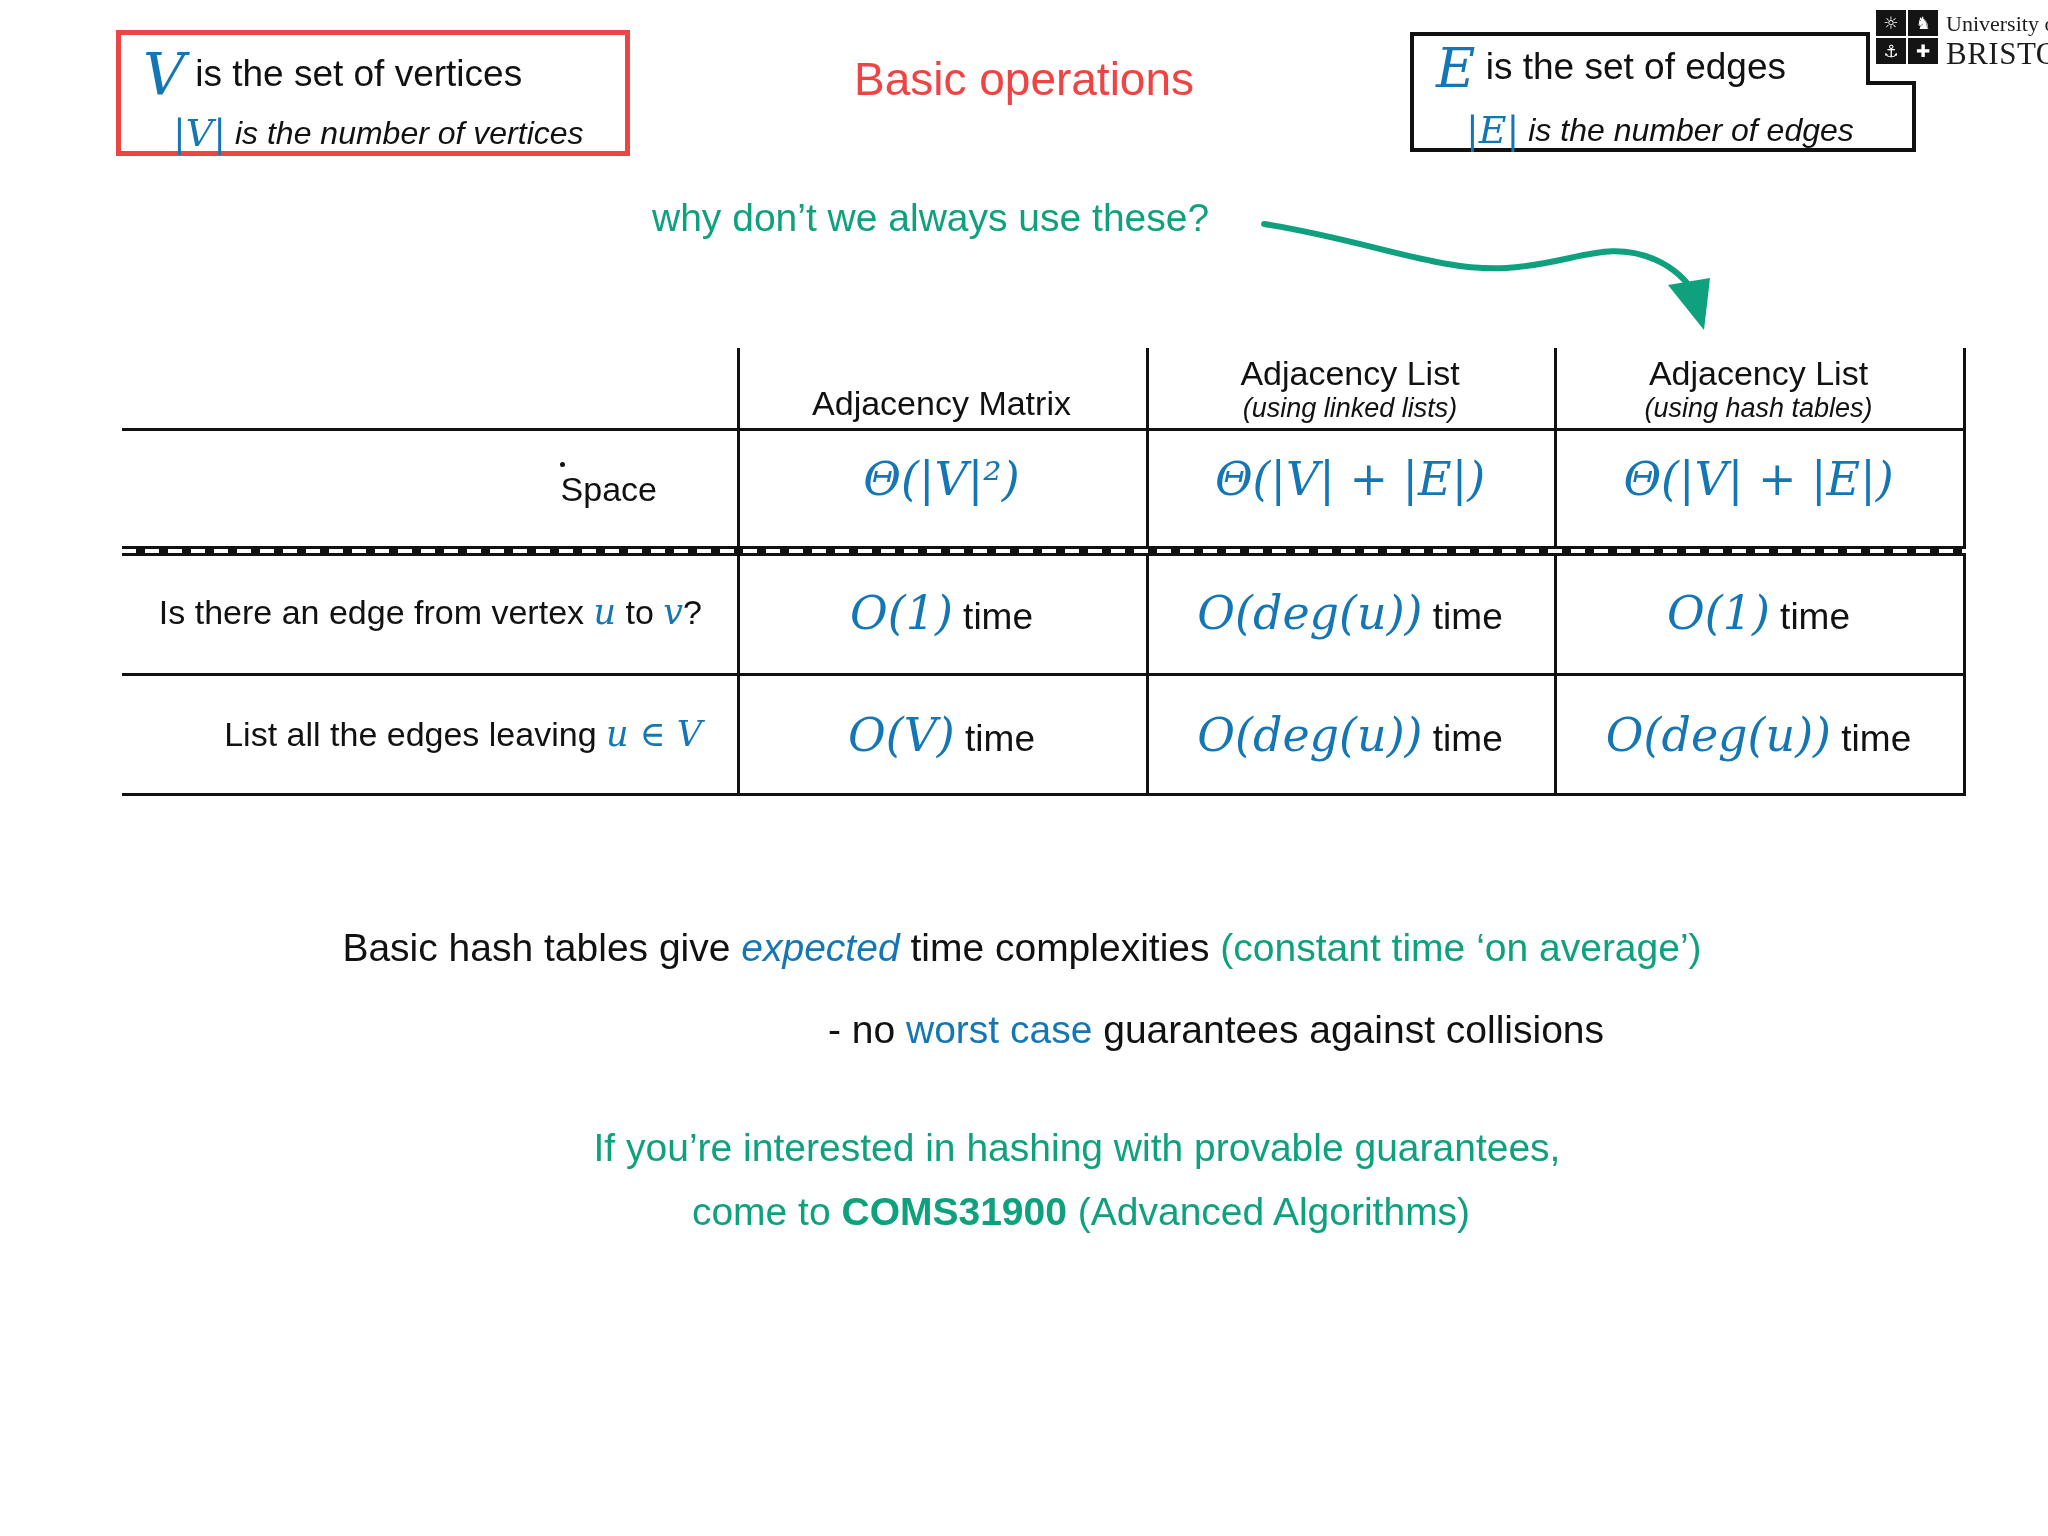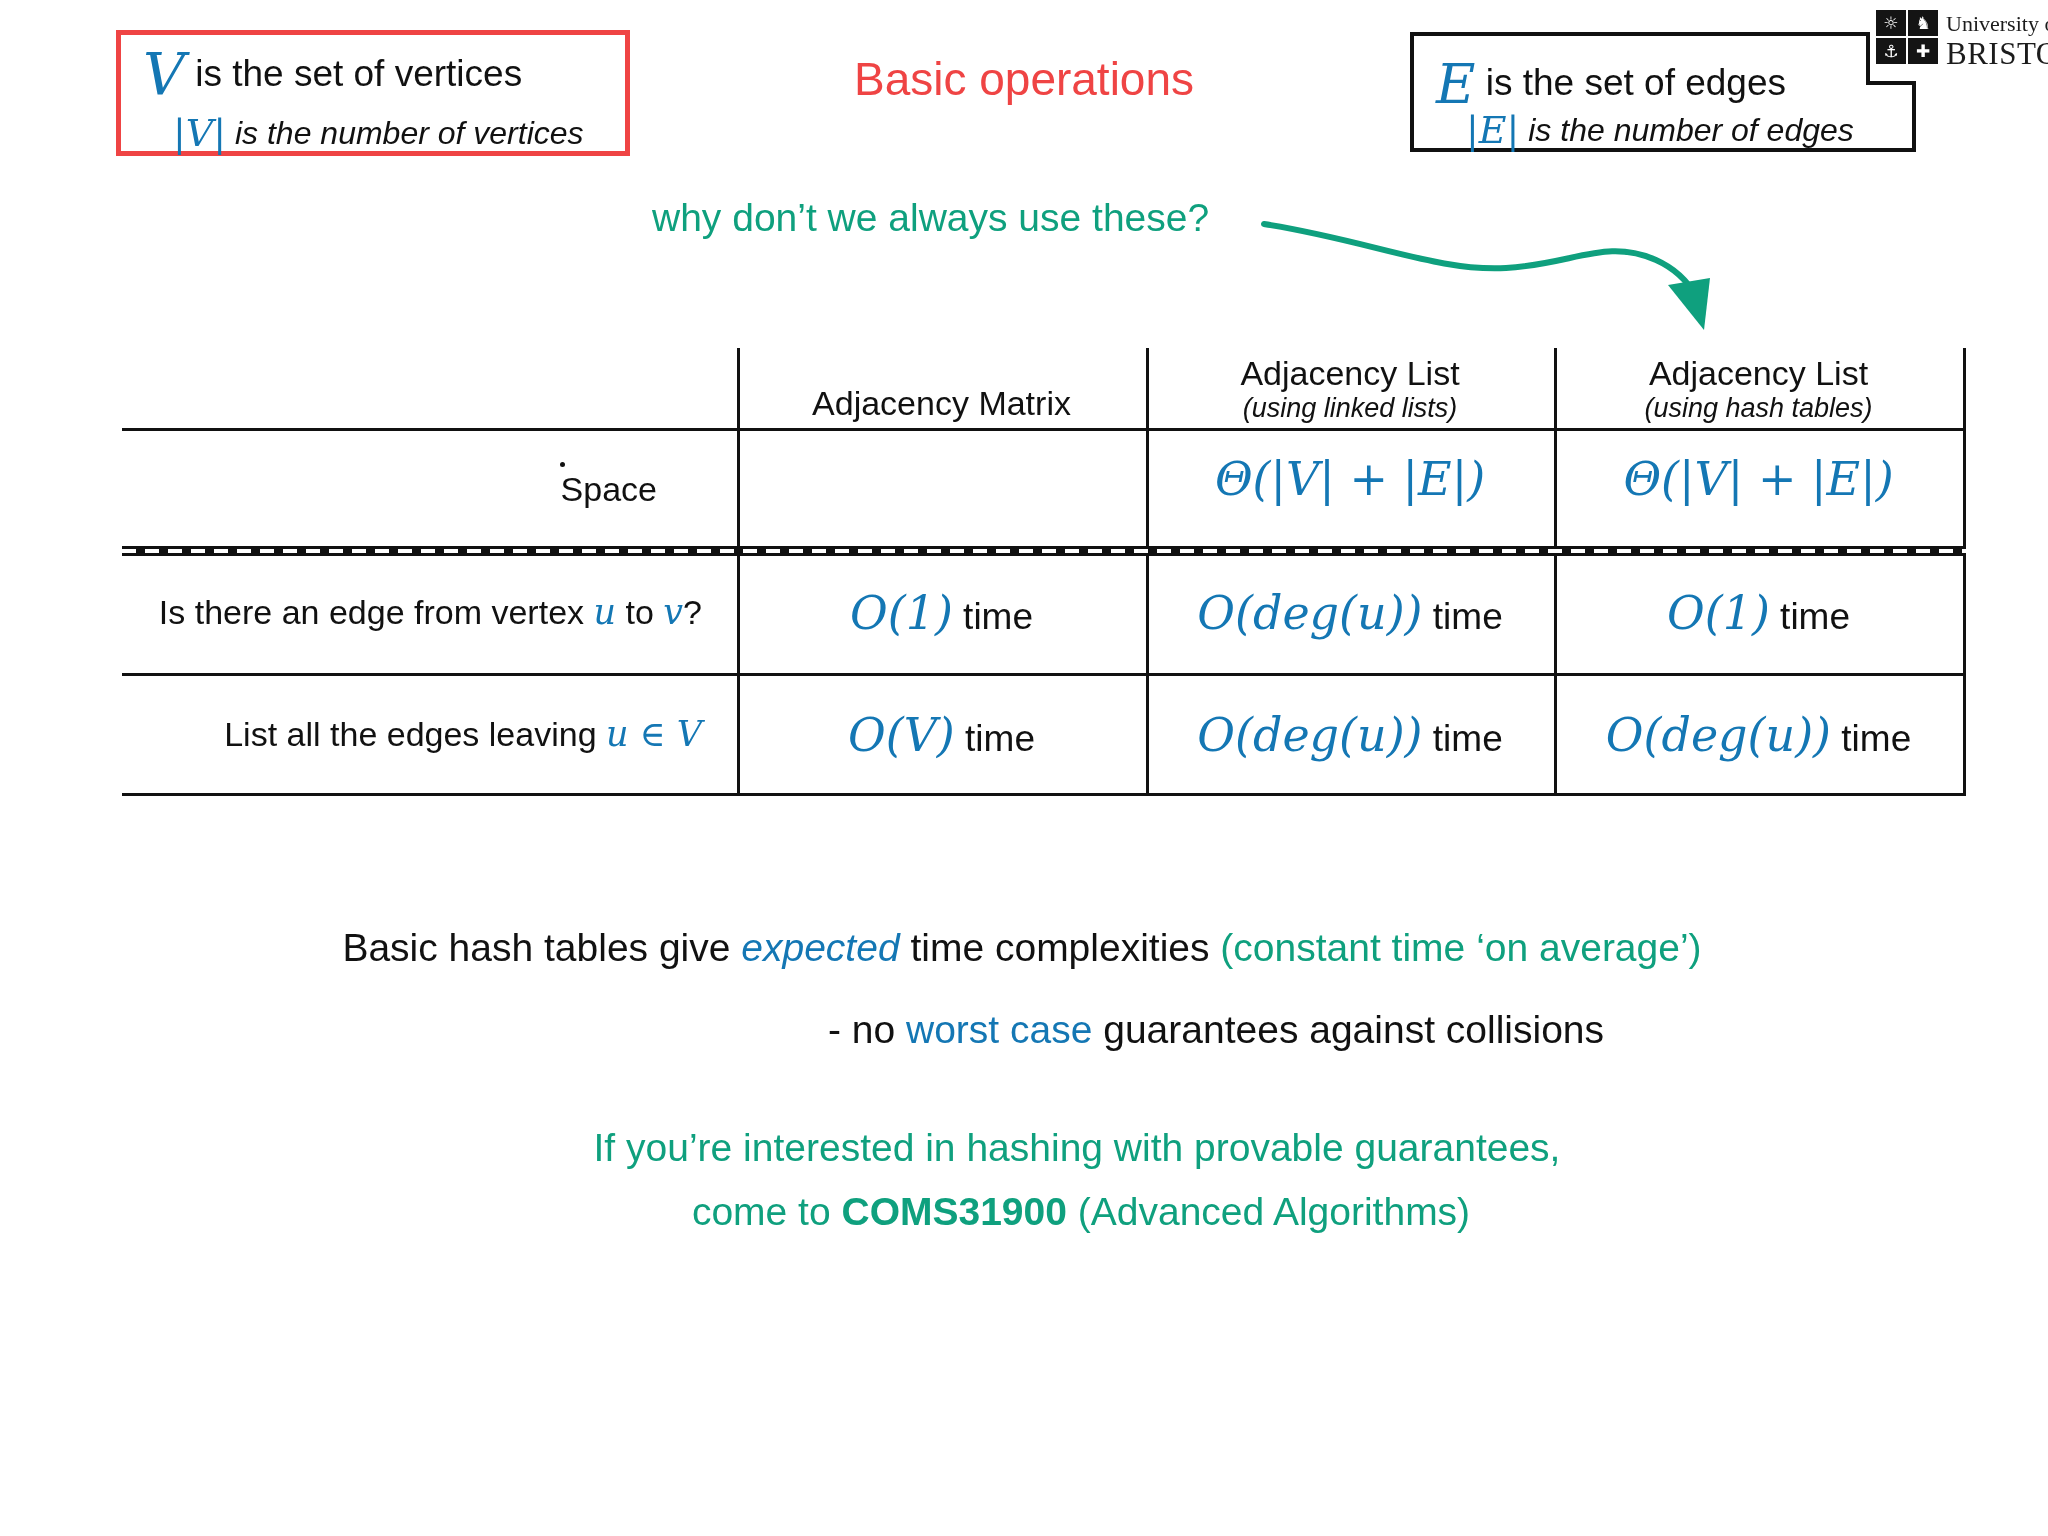--- a/index.html
+++ b/index.html
@@ -10,21 +10,21 @@
   
   .defbox{position:absolute;box-sizing:border-box;}
   .vbox{left:116px;top:30px;width:514px;height:126px;border:5px solid #ef4444;}
   .defline1{position:absolute;left:22px;top:10px;white-space:nowrap;font-size:37px;}
   .defline2{position:absolute;left:52px;top:76px;white-space:nowrap;font-size:32px;font-style:italic;}
   .msym{font-family:"DejaVu Serif",serif;font-style:italic;color:#1477b4;}
   .bigsym{font-size:58px;line-height:1;vertical-align:-8px;}
   .smallsym{font-size:38px;font-style:italic;vertical-align:-2px;}
   .ebox{left:1408px;top:26px;width:512px;height:128px;}
   .ebox svg{position:absolute;left:0;top:0;}
-  .ebox .defline1{left:28px;top:32px;}
+  .ebox .defline1{left:28px;top:16px;}
   .ebox .defline2{left:58px;top:82px;}
   
   .crest{position:absolute;left:1876px;top:10px;width:62px;height:54px;display:grid;
          grid-template-columns:30px 30px;grid-template-rows:26px 26px;gap:2px;}
   .crest .tile{background:#141414;color:#fff;display:flex;align-items:center;justify-content:center;
          font-size:17px;line-height:1;font-family:"DejaVu Sans",sans-serif;}
   .logotext{position:absolute;left:1946px;top:13px;font-family:"Liberation Serif",serif;color:#1c1c1c;line-height:1;}
   .logotext .l1{font-size:22px;}
   .logotext .l2{font-size:31px;letter-spacing:0.5px;margin-top:3px;}
   
@@ -112,20 +112,21 @@
   </div>
   <div class="colhead c4" style="top:354px;">
     <div class="ht">Adjacency List</div>
     <div class="hs">(using hash tables)</div>
   </div>
 
   <div class="dot"></div>
 
   <div class="rowlabel" style="top:470px;padding-right:45px;box-sizing:border-box;"><span>Space</span></div>
   <div class="cell c2" style="top:352px;"></div>
+  <div class="cell c2" style="top:452px;"><span class="cmath">Θ(|V|²)</span></div>
   <div class="cell c3" style="top:452px;"><span class="cmath">Θ(|V| + |E|)</span></div>
   <div class="cell c4" style="top:452px;"><span class="cmath">Θ(|V| + |E|)</span></div>
 
   <div class="rowlabel" style="top:592px;"><span>Is there an edge from vertex </span><span class="lmath">u</span><span> to </span><span class="lmath">v</span><span>?</span></div>
   <div class="cell c2" style="top:586px;"><span class="cmath">O(1)</span><span class="ctime"> time</span></div>
   <div class="cell c3" style="top:586px;"><span class="cmath">O(deg(u))</span><span class="ctime"> time</span></div>
   <div class="cell c4" style="top:586px;"><span class="cmath">O(1)</span><span class="ctime"> time</span></div>
 
   <div class="rowlabel" style="top:714px;"><span>List all the edges leaving </span><span class="lmath">u ∈ V</span></div>
   <div class="cell c2" style="top:708px;"><span class="cmath">O(V)</span><span class="ctime"> time</span></div>

